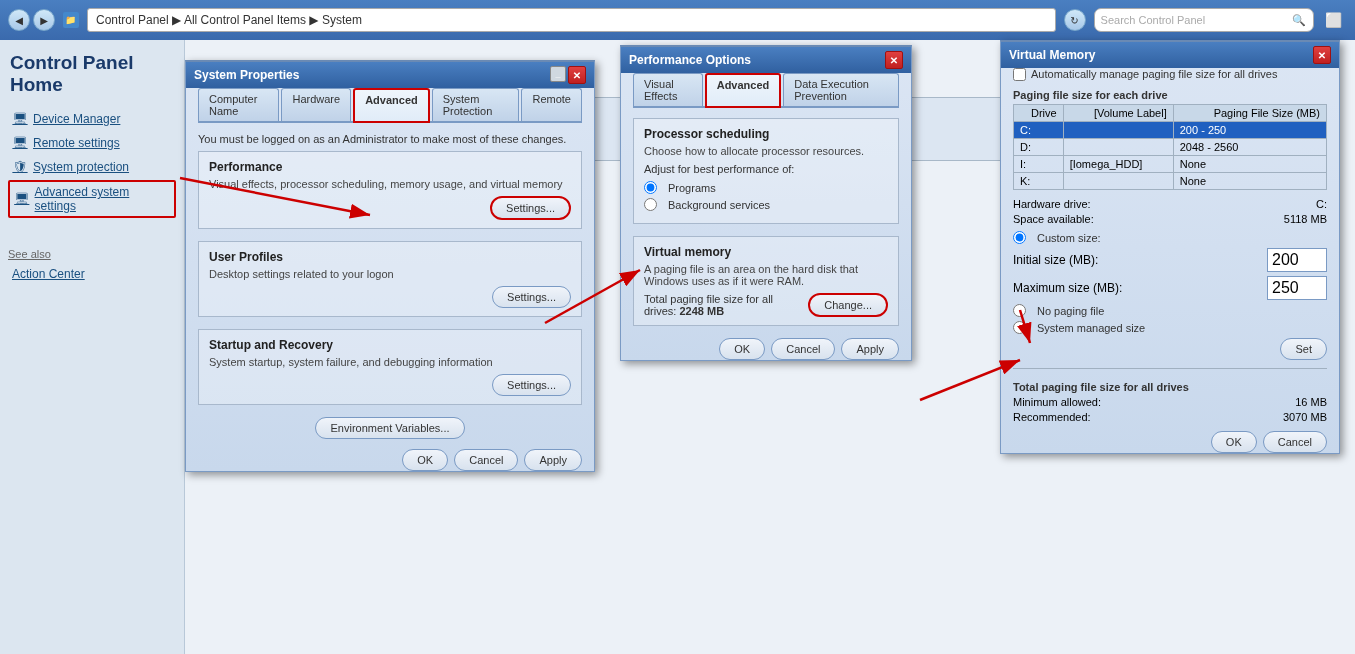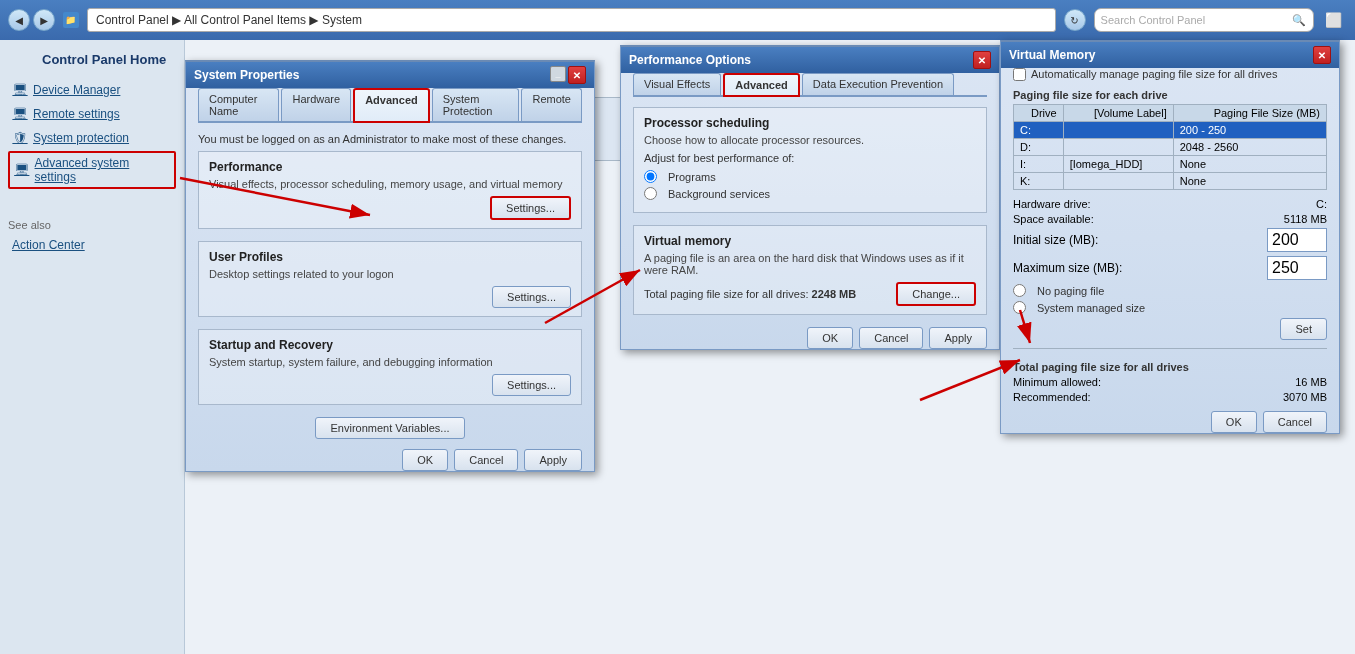--- a/index.html
+++ b/index.html
@@ -65,26 +65,25 @@
     }
 
     
     .sidebar {
       width: 185px;
       background: #dce6f0;
       padding: 12px 8px;
       border-right: 1px solid #b8c8d8;
     }
     .sidebar-title {
-      font-size: 13px;
+      font-size: 19px;
       font-weight: bold;
       color: #1a3a6a;
       margin-bottom: 12px;
       padding-left: 2px;
-      margin-left: 32px;
     }
     .sidebar-item {
       display: flex; align-items: center;
       gap: 5px;
       padding: 3px 4px;
       color: #1a5080;
       cursor: pointer;
       border-radius: 2px;
       margin-bottom: 2px;
       text-decoration: underline;
@@ -92,20 +91,21 @@
     }
     .sidebar-icon {
       width: 16px; height: 16px;
       display: flex; align-items: center; justify-content: center;
     }
     .sidebar-section-title {
       font-size: 11px;
       color: #666;
       margin-top: 20px;
       margin-bottom: 4px;
+      text-decoration: underline;
     }
 
     
     .content {
       flex: 1;
       padding: 20px 24px;
       background: #ecf1f7;
       overflow: hidden;
     }
     .page-title {
@@ -216,39 +216,39 @@
       color: #222;
     }
     .section-group-desc {
       font-size: 11px;
       color: #444;
       margin-bottom: 6px;
     }
     .btn {
       background: linear-gradient(to bottom, #f0f4fa, #d8e2ee);
       border: 1px solid #7a9ac4;
-      border-radius: 3px;
+      border-radius: 12px;
       padding: 4px 14px;
       font-size: 11px;
       cursor: pointer;
       color: #333;
     }
     .btn-highlighted { border: 2px solid #cc0000 !important; }
     .btn-row {
       display: flex;
       justify-content: flex-end;
       gap: 6px;
       margin-top: 8px;
     }
 
     
     .perf-opts {
       left: 620px;
       top: 45px;
-      width: 380px;
+      width: 292px;
     }
     .radio-label {
       display: flex;
       align-items: center;
       gap: 11px;
       font-size: 11px;
       color: #333;
       margin-bottom: 4px;
     }
 
@@ -520,20 +520,24 @@
 
     <div class="label-val-row">
       <span>Hardware drive:</span>
       <span>C:</span>
     </div>
     <div class="label-val-row">
       <span>Space available:</span>
       <span>5118 MB</span>
     </div>
 
+    <div class="radio-label" style="margin-top:6px;">
+      <input type="radio" name="size_type" checked="" style="">
+      <span>Custom size:</span>
+    </div>
 
     <div style="display:flex;align-items:center;justify-content:space-between;margin-bottom:4px;">
       <span>Initial size (MB):</span>
       <input class="input-field" type="text" value="200" style="">
     </div>
     <div style="display:flex;align-items:center;justify-content:space-between;margin-bottom:4px;">
       <span>Maximum size (MB):</span>
       <input class="input-field" type="text" value="250" style="">
     </div>
 

